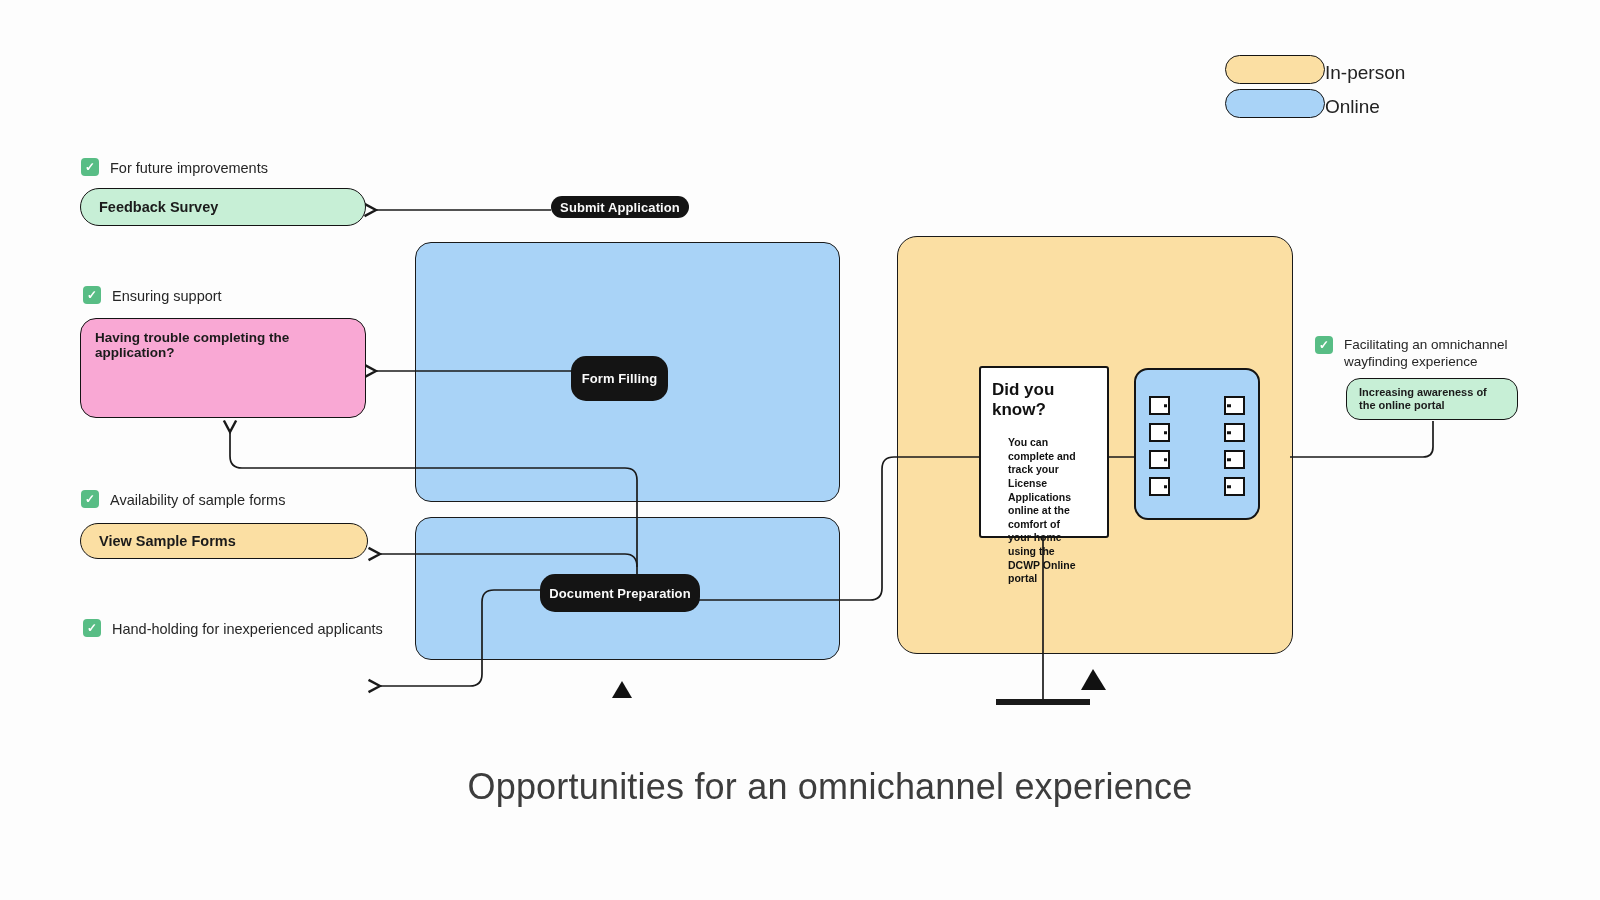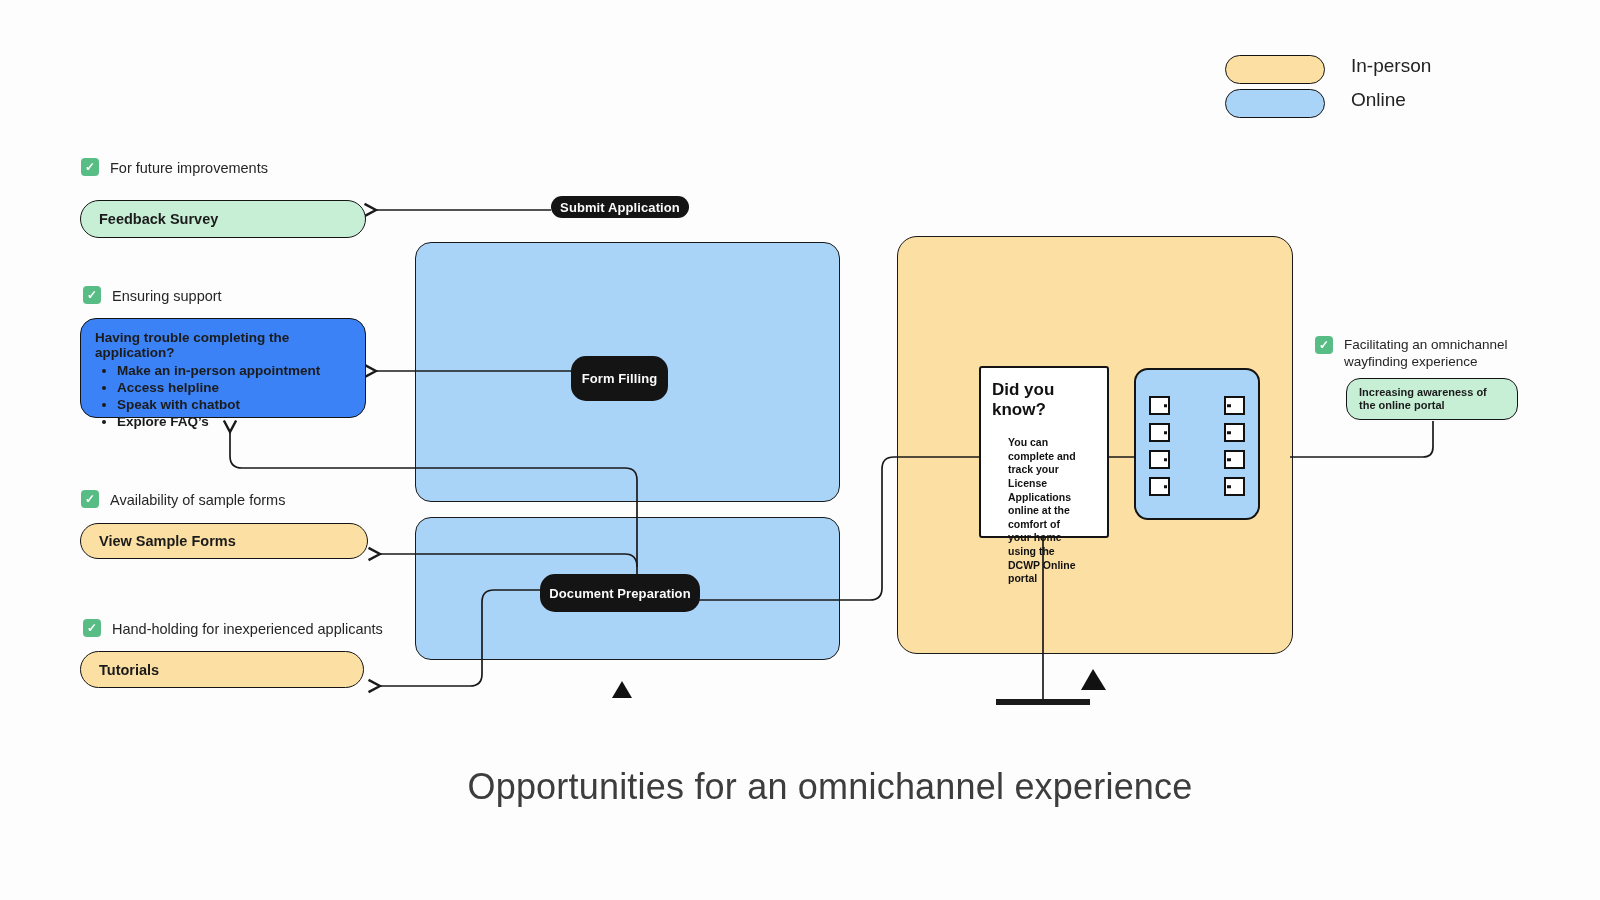--- a/index.html
+++ b/index.html
@@ -22,21 +22,21 @@
   
   .pill{
     position:absolute;z-index:3;border:1.6px solid #141414;border-radius:19px;box-sizing:border-box;
     display:flex;align-items:center;padding:0 18px;font-size:14.5px;font-weight:700;color:#1b1b1b;
   }
   .pill.green{background:#c7efd6;}
   .pill.orange{background:#fbdfa3;}
   .pill.multiline{border-radius:14px;font-size:11px;line-height:1.2;padding:6px 12px;margin-left:31px;}
   
   .infobox{
-    position:absolute;z-index:3;background:#3b82f6;border:1.6px solid #141414;border-radius:16px;
+    position:absolute;z-index:3;background:#f9a8d4;border:1.6px solid #141414;border-radius:16px;
     box-sizing:border-box;padding:11px 14px;font-size:13.5px;font-weight:700;color:#1b1b1b;
   }
   .infobox ul{margin:3px 0 0 0;padding-left:22px;}
   .infobox li{margin-top:2px;}
   
   .chkrow{position:absolute;z-index:3;display:flex;gap:11px;align-items:flex-start;}
   .chk{
     width:18px;height:18px;border-radius:4px;background:#58bd85;flex:0 0 auto;
     display:flex;align-items:center;justify-content:center;color:#fff;font-size:12px;font-weight:700;
   }
@@ -52,21 +52,21 @@
   .kiosk{
     position:absolute;z-index:4;background:#a9d3f7;border:2px solid #141414;border-radius:14px;
     box-sizing:border-box;display:flex;justify-content:space-between;padding:26px 13px 22px 13px;
   }
   .kcol{display:flex;flex-direction:column;justify-content:space-between;}
   .kicon{position:relative;width:17px;height:15px;background:#fff;border:2.5px solid #111;box-sizing:content-box;}
   .kicon::after{content:"";position:absolute;top:50%;width:3.5px;height:3.5px;background:#111;transform:translateY(-50%);}
   .kcol.face-right .kicon::after{right:1px;}
   .kcol.face-left  .kicon::after{left:1px;}
   
-  .legrow{position:absolute;z-index:3;display:flex;align-items:flex-start;gap:26px;}
+  .legrow{position:absolute;z-index:3;display:flex;align-items:flex-end;}
   .legsw{width:100px;height:29px;border:1.6px solid #141414;border-radius:15px;box-sizing:border-box;}
   .legsw.inperson{background:#fbdfa3;}
   .legsw.online{background:#a9d3f7;}
   .legsw.staff{background:#c7efd6;}
   .leglabel{font-size:19px;color:#222;}
   
   .caption{
     position:absolute;z-index:3;left:400px;top:766px;width:860px;text-align:center;
     font-size:36px;font-weight:300;color:#3d3d3d;letter-spacing:.2px;
   }
@@ -108,53 +108,44 @@
       <span>Form Filling</span>
     </div>
   <div class="node" style="left:540px;top:574px;width:160px;height:38px;">
       <span>Document Preparation</span>
     </div>
 
   <div class="chkrow" style="left:81px;top:158px;">
     <span class="chk">✓</span>
     <span class="chklabel">For future improvements</span>
   </div>
-  <div class="pill green" style="left:80px;top:200px;width:286px;height:38px;">
+  <div class="pill green" style="left:80px;top:188px;width:286px;height:38px;">
       <span>Feedback Survey</span>
     </div>
 
   <div class="chkrow" style="left:83px;top:286px;">
     <span class="chk">✓</span>
     <span class="chklabel">Ensuring support</span>
   </div>
   <div class="infobox" style="left:80px;top:318px;width:286px;height:100px;">
     <div>Having trouble completing the application?</div>
-    <ul>
-      <li>Make an in-person appointment</li>
-      <li>Access helpline</li>
-      <li>Speak with chatbot</li>
-      <li>Explore FAQ’s</li>
-    </ul>
   </div>
 
   <div class="chkrow" style="left:81px;top:490px;">
     <span class="chk">✓</span>
     <span class="chklabel">Availability of sample forms</span>
   </div>
   <div class="pill orange" style="left:80px;top:523px;width:288px;height:36px;">
       <span>View Sample Forms</span>
     </div>
 
   <div class="chkrow" style="left:83px;top:619px;">
     <span class="chk">✓</span>
     <span class="chklabel">Hand-holding for inexperienced applicants</span>
   </div>
-  <div class="pill orange" style="left:80px;top:651px;width:284px;height:37px;">
-      <span>Tutorials</span>
-    </div>
 
   <div class="card" style="left:979px;top:366px;width:130px;height:172px;">
     <h3>Did you know?</h3>
     <p>You can complete and track your License Applications online at the comfort of your home using the DCWP Online portal</p>
   </div>
 
   <div class="kiosk" style="left:1134px;top:368px;width:126px;height:152px;">
     <div class="kcol face-right">
       <span class="kicon"></span>
       <span class="kicon"></span>

